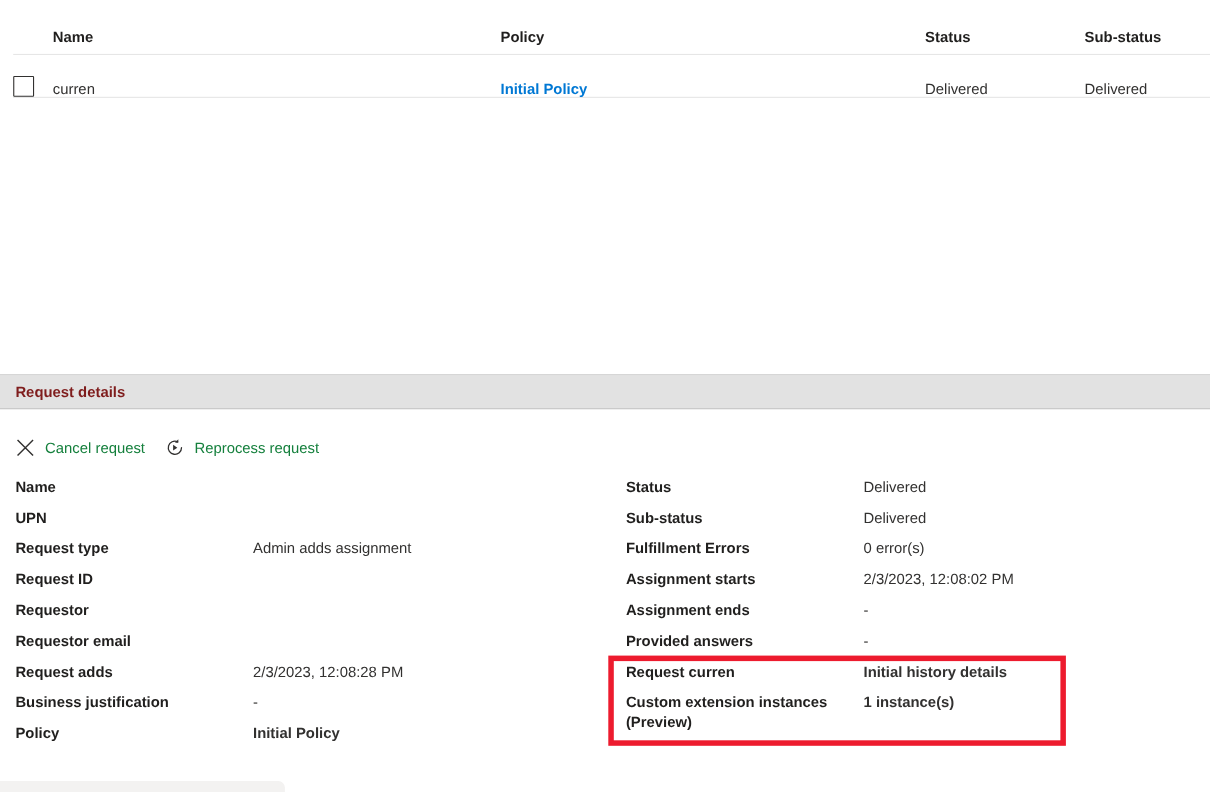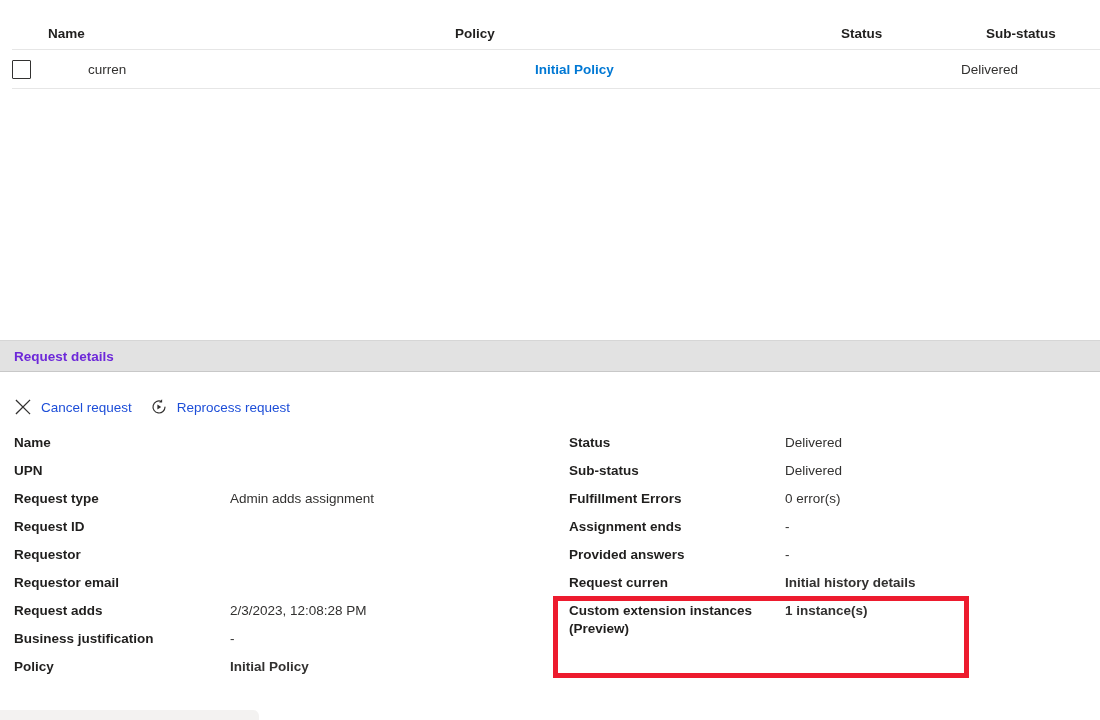--- a/index.html
+++ b/index.html
@@ -28,26 +28,25 @@
     display: flex;
     align-items: center;
     height: 32px;
     border-bottom: 1px solid #e6e6e6;
     font-size: 13.5px;
     font-weight: 600;
     color: #201f1e;
   }
   .grid-row {
     display: flex;
-    align-items: center;
+    align-items: flex-end;
     height: 39px;
     border-bottom: 1px solid #e6e6e6;
     font-size: 13.5px;
     color: #323130;
-    gap: 40px;
   }
   .c-check { width: 36px; flex: 0 0 36px; display: flex; align-items: center; }
   .c-name  { width: 407px; flex: 0 0 407px; }
   .c-policy{ width: 386px; flex: 0 0 386px; }
   .c-status{ width: 145px; flex: 0 0 145px; }
   .c-sub   { width: 120px; flex: 0 0 120px; }
 
   .checkbox {
     width: 19px; height: 19px;
     border: 1px solid #323130;
@@ -67,38 +66,38 @@
     position: absolute;
     left: 0; top: 340px; width: 1100px; height: 32px;
     background: #e2e2e2;
     border-top: 1px solid #d6d6d6;
     border-bottom: 1px solid #c8c8c8;
     display: flex;
     align-items: center;
     padding-left: 14px;
     font-size: 13.5px;
     font-weight: 700;
-    color: #6d28d9;
+    color: #7f1d1d;
   }
 
   
   .cmdbar {
     position: absolute;
     left: 0; top: 386px; width: 1100px; height: 42px;
     display: flex;
     align-items: center;
     padding-left: 14px;
   }
   .cmd {
     display: flex;
     align-items: center;
     height: 32px;
     padding-right: 18px;
     font-size: 13.5px;
-    color: #1d4ed8;
+    color: #15803d;
     cursor: default;
   }
   .cmd .ic { display: inline-flex; margin-right: 9px; color: #323130; }
 
   
   .fields {
     position: absolute;
     top: 434px; left: 0; width: 1100px;
   }
   .col { position: absolute; top: 0; }
@@ -247,20 +246,24 @@
     </div>
     <div class="frow">
       <div class="flabel">Sub-status</div>
       <div class="fvalue">Delivered</div>
     </div>
     <div class="frow">
       <div class="flabel">Fulfillment Errors</div>
       <div class="fvalue">0 error(s)</div>
     </div>
     <div class="frow">
+      <div class="flabel">Assignment starts</div>
+      <div class="fvalue">2/3/2023, 12:08:02 PM</div>
+    </div>
+    <div class="frow">
       <div class="flabel">Assignment ends</div>
       <div class="fvalue">-</div>
     </div>
     <div class="frow">
       <div class="flabel">Provided answers</div>
       <div class="fvalue">-</div>
     </div>
     <div class="frow">
       <div class="flabel">Request curren</div>
       <div class="fvalue link">Initial history details</div>

